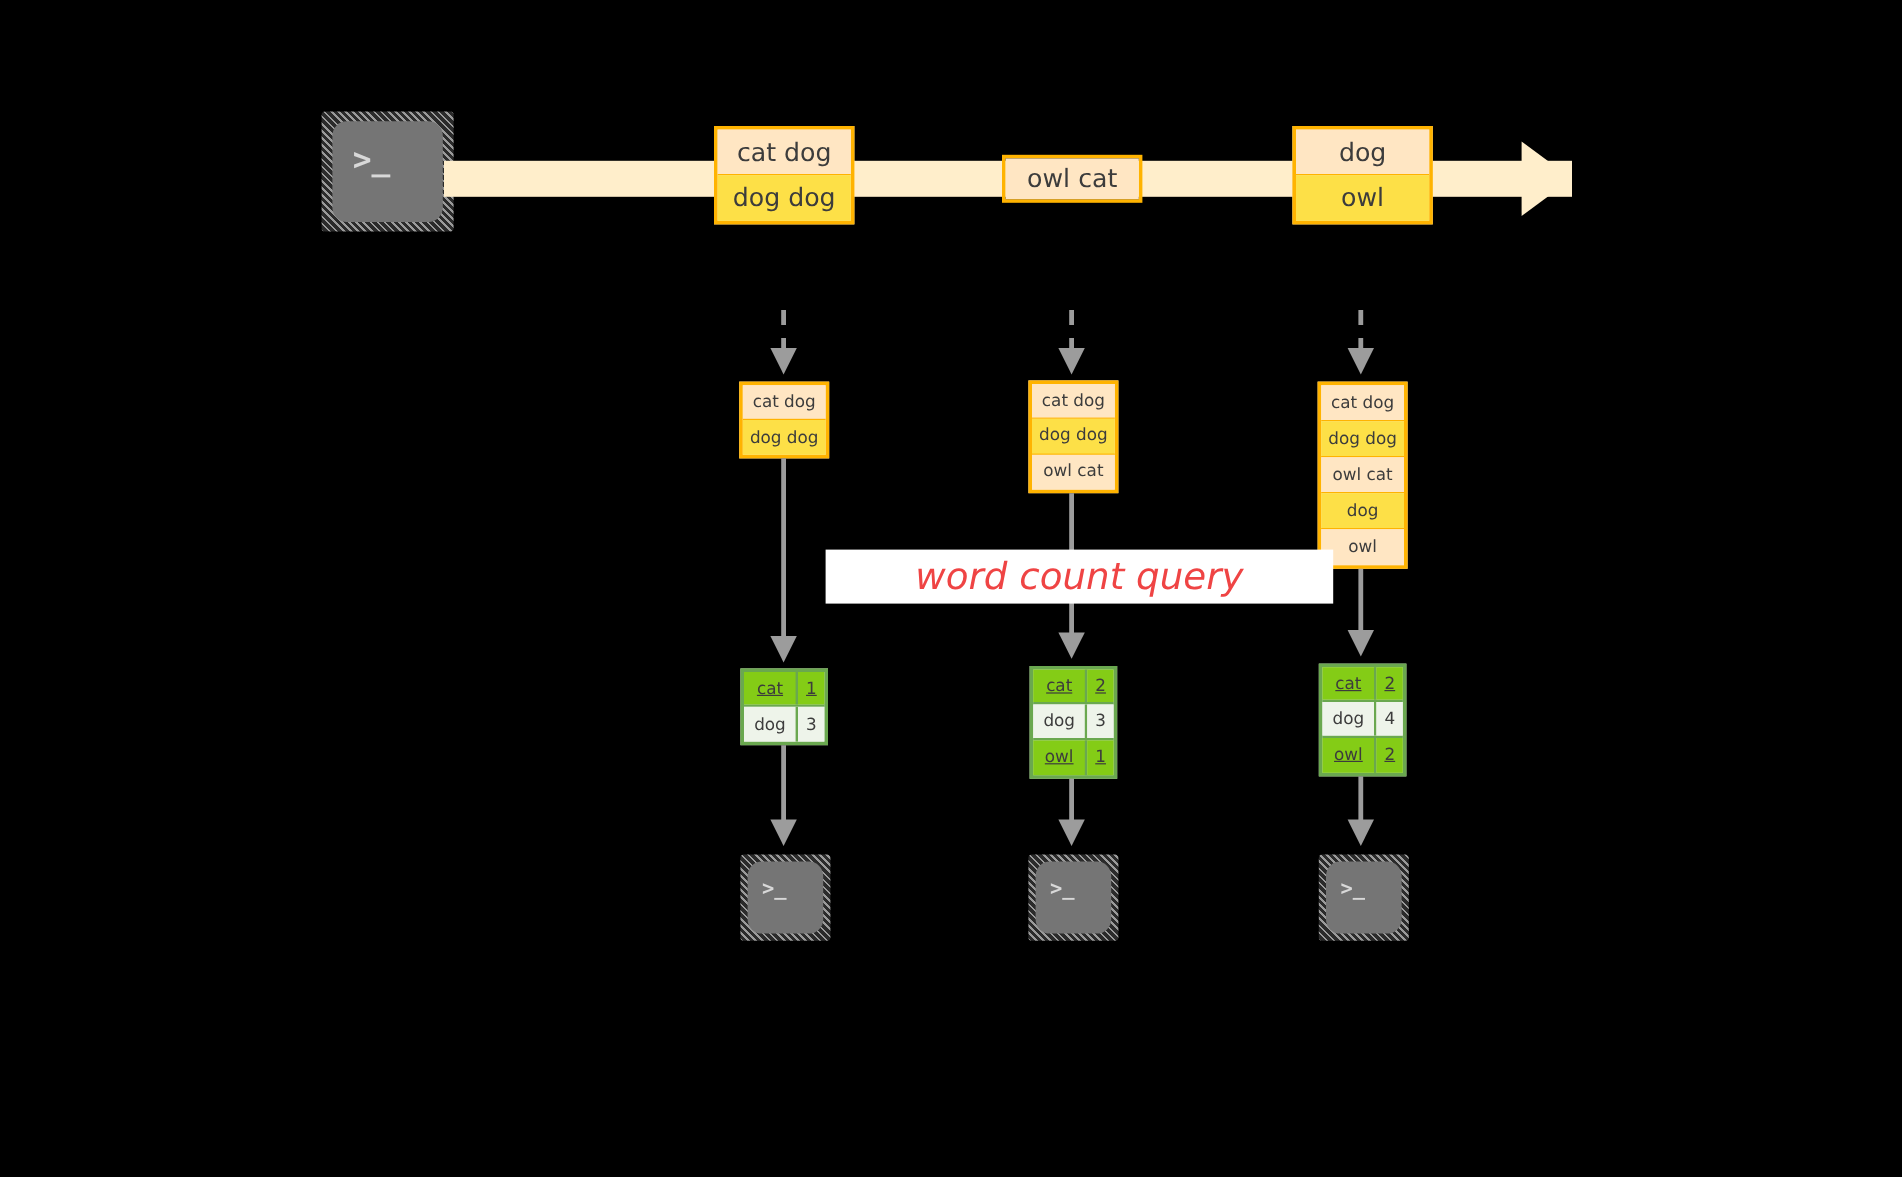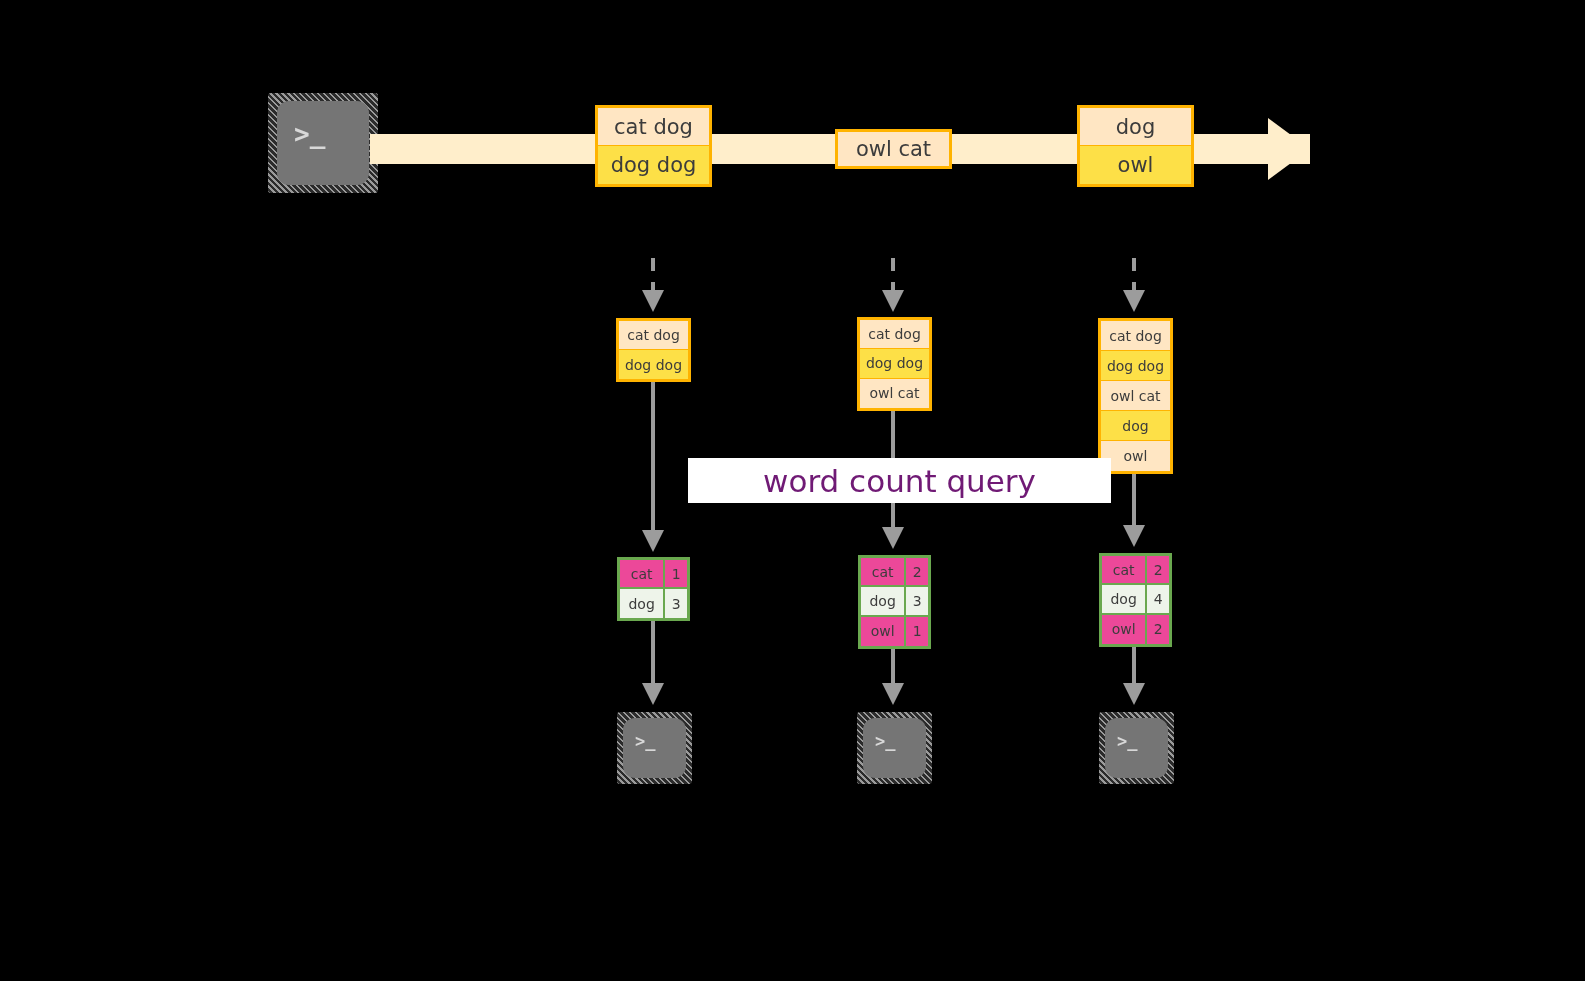--- a/index.html
+++ b/index.html
@@ -101,21 +101,21 @@
     box-sizing: border-box;
     display: flex;
     align-items: center;
     justify-content: center;
     color: #3c3c3c;
     white-space: nowrap;
   }
   .gbox .gcell.word {
     border-right: 2.5px solid #6aa84f;
   }
-  .gbox .grow.dark  .gcell { background: #ec4899; }
+  .gbox .grow.dark  .gcell { background: #84cc16; text-decoration: underline; }
   .gbox .grow.light .gcell { background: #eef4ea; }
 
   
   .vline {
     position: absolute;
     width: 4px;
     background: #9c9c9c;
   }
   .vline.dashed {
     background: none;
@@ -132,22 +132,23 @@
     border-top: 22px solid #9c9c9c;
   }
 
   
   .qlabel {
     position: absolute;
     background: #ffffff;
     display: flex;
     align-items: center;
     justify-content: center;
-    color: #701a75;
-    white-space: nowrap;
+    color: #ef4444;
+    white-space: nowrap;
+    font-style: italic;
   }
 </style>
 </head>
 <body>
 
 <div class="stage">
 
   <div class="term" style="left:268px; top:93px; width:110px; height:100px;">
     <div class="hatch"></div>
     <div class="body" style="left:9px; top:8px; width:92px; height:84px;"></div>

